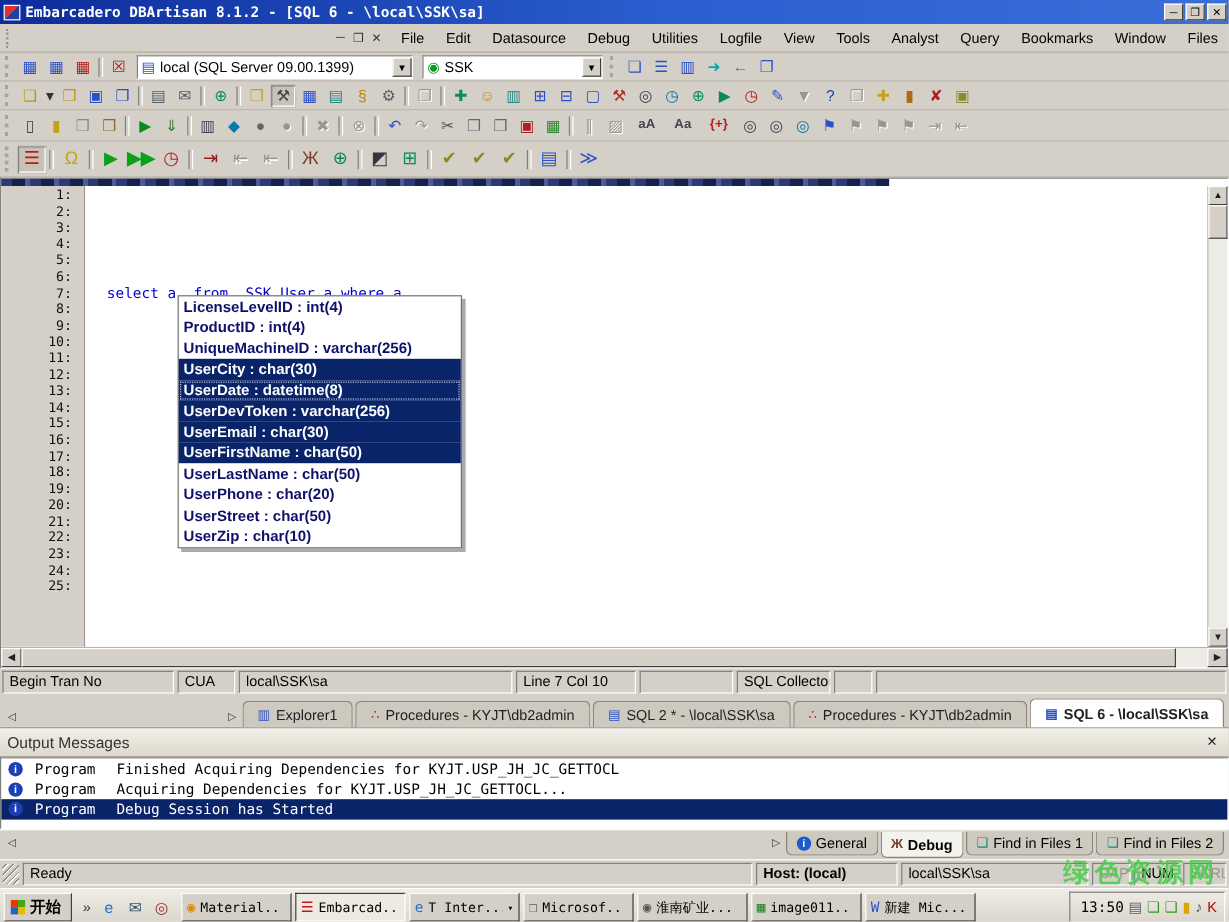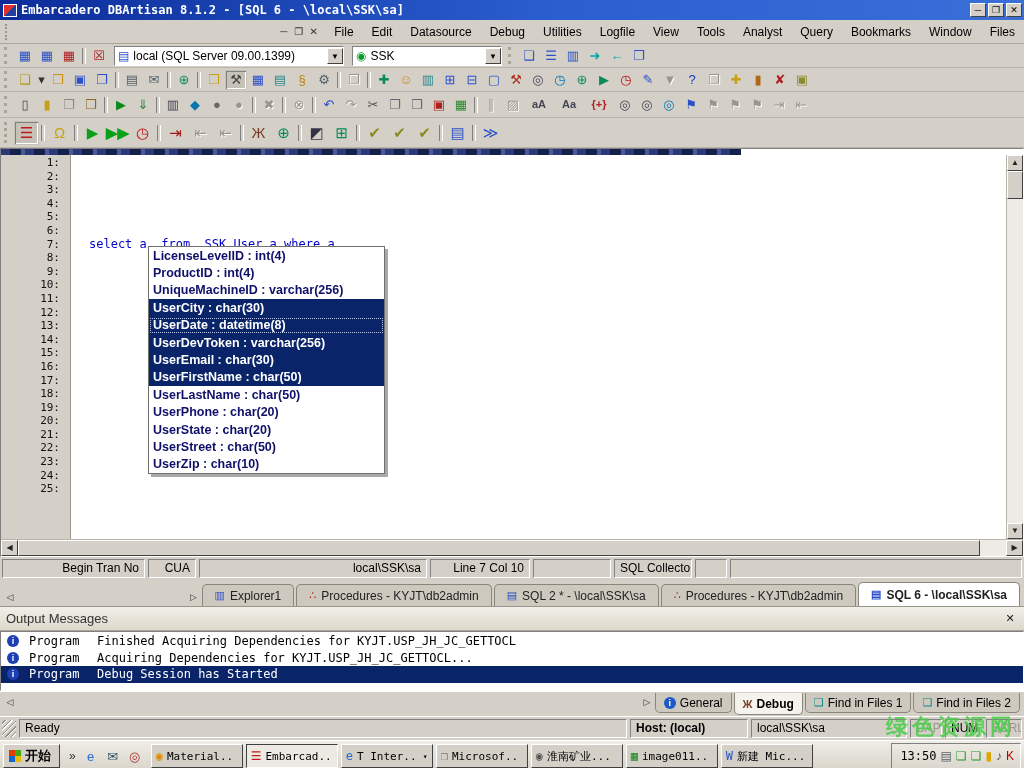--- a/index.html
+++ b/index.html
@@ -63,21 +63,21 @@
   .hthumb { flex:1 1 auto; background:#d4d0c8; border:1px solid; border-color:#fff #404040 #404040 #fff; margin-right:0; }
   .htrack { width:26px; }
 
   
   .popup { position:absolute; left:148px; top:246px; width:237px; background:#fff; border:1px solid #707070; box-shadow:3px 3px 0 rgba(64,64,64,.45); z-index:30; }
   .ac-item { height:17.4px; display:flex; align-items:center; padding-left:4px; font-weight:bold; font-size:12.5px; color:#10106a; white-space:nowrap; overflow:hidden; }
   .ac-item.selected { background:#0a246a; color:#fff; }
   .ac-item.focused { outline:1px dotted #c0c8e8; outline-offset:-2px; }
 
   
-  .statuspanels { flex:0 0 23px; display:flex; align-items:center; padding:2px 2px 2px 2px; gap:3px;text-align:right; }
+  .statuspanels { flex:0 0 23px; display:flex; align-items:center; padding:2px 2px 2px 2px; gap:3px; }
   .panel { height:19px; background:#d4d0c8; border:1px solid; border-color:#808080 #fff #fff #808080; padding:1px 5px; font-size:12px; white-space:nowrap; overflow:hidden; }
 
   
   .tabbar { flex:0 0 26px; display:flex; align-items:flex-end; padding:2px 2px 0 2px; border-bottom:1px solid #9a968c; }
   .tab-nav { width:16px; height:18px; text-align:center; font-size:9px; line-height:18px; color:#333; }
   .tab { display:flex; align-items:center; gap:5px; height:22px; padding:0 12px; background:#cdc9bf; border:1px solid #8a867c; border-bottom:none; border-radius:5px 5px 0 0; margin-right:2px; font-size:12px; color:#222; white-space:nowrap; }
   .tab .glyph { font-size:11px; }
   .tab.active { background:#fff; font-weight:bold; height:24px; }
   .tabbar .spacer { flex:1 1 auto; }
 
@@ -577,23 +577,20 @@
         <span>UserEmail : char(30)</span>
       </div>
       <div class="ac-item selected">
         <span>UserFirstName : char(50)</span>
       </div>
       <div class="ac-item">
         <span>UserLastName : char(50)</span>
       </div>
       <div class="ac-item">
         <span>UserPhone : char(20)</span>
-      </div>
-      <div class="ac-item">
-        <span>UserState : char(20)</span>
       </div>
       <div class="ac-item">
         <span>UserStreet : char(50)</span>
       </div>
       <div class="ac-item">
         <span>UserZip : char(10)</span>
       </div>
     </div>
 
   <div class="statuspanels">

